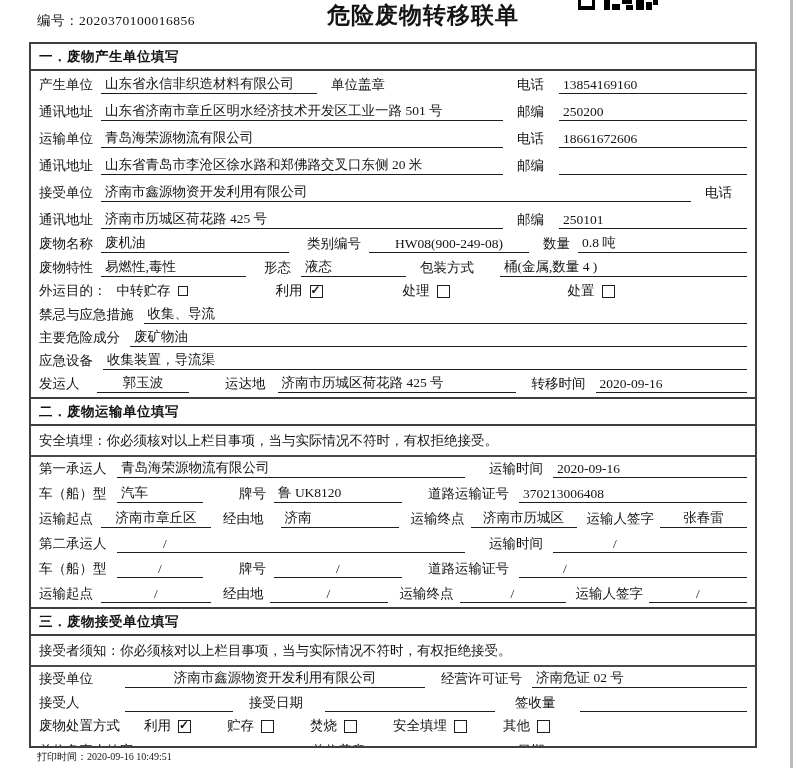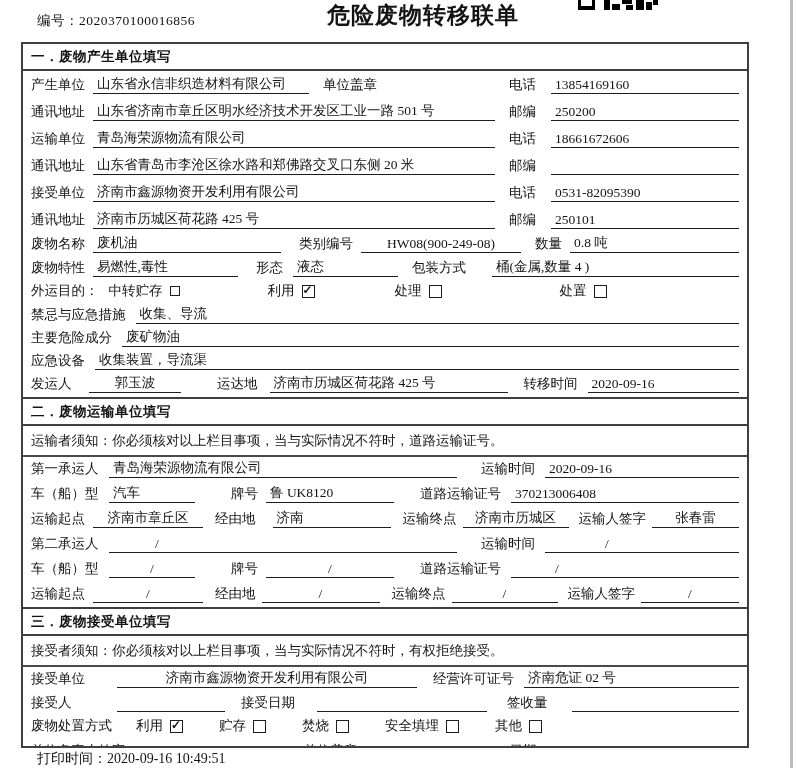--- a/index.html
+++ b/index.html
@@ -9,41 +9,41 @@
     font-size:13.5px;
   }
   .page{position:absolute;inset:0;}
   
   .doc-no{position:absolute;left:37px;top:12px;font-size:13.5px;letter-spacing:.5px;}
   .doc-title{position:absolute;left:90px;right:40px;top:0;text-align:center;
     font-size:23px;font-weight:bold;letter-spacing:1px;}
   .qr{position:absolute;left:578px;top:0;width:80px;height:10px;overflow:hidden;}
   .edge-line{position:absolute;left:790px;top:0;width:3px;height:768px;background:#bcbcbc;}
   
-  .box{position:absolute;left:21px;top:42px;width:728px;height:706px;box-sizing:border-box;
+  .box{position:absolute;left:29px;top:42px;width:728px;height:706px;box-sizing:border-box;
     border:2px solid #3f3f3f;padding:0 8px;overflow:hidden;background:#fff;}
   .sechdr{height:25px;display:flex;align-items:center;font-weight:bold;font-size:13.5px;
     border-bottom:2px solid #3f3f3f;margin:0 -8px;padding:0 8px;letter-spacing:.5px;}
   .sechdr.mid{border-top:2px solid #3f3f3f;}
   .notice{height:29px;display:flex;align-items:center;border-bottom:2px solid #4a4a4a;
     margin:0 -8px;padding:0 8px;}
   .row{display:flex;align-items:flex-end;padding-bottom:4px;box-sizing:border-box;white-space:nowrap;}
   .h27{height:27px}.h24{height:24px}.h23{height:23px}.h25{height:25px}
   .lbl{flex:none;}
   .uv{border-bottom:1px solid #1d1d1d;padding:0 4px;box-sizing:border-box;flex:none;
       overflow:hidden;min-height:15px;}
   .fx{flex:1 1 auto;}
   .ctr{text-align:center;}
   .cbitem{display:inline-flex;align-items:center;flex:none;}
   .checkbox{width:11px;height:11px;border:1.5px solid #1d1d1d;display:inline-block;
     margin-left:7px;position:relative;flex:none;background:#fff;}
   .checkbox.sm{width:8px;height:8px;border-width:1px;}
   .checkbox.checked::after{content:"\2713";position:absolute;left:0px;top:-3px;font-size:12px;
     font-weight:bold;color:#111;}
-  .footer-print{position:absolute;left:37px;top:750px;font-size:14px;font-family:Liberation Serif, serif;}
+  .footer-print{position:absolute;left:37px;top:750px;font-size:10px;font-family:Liberation Serif, serif;}
   svg{display:block;}
 </style>
 </head>
 <body>
 
 <div class="page">
 
   <div class="doc-no"><span>编号：</span><span>2020370100016856</span></div>
 
   <div class="doc-title">危险废物转移联单</div>
@@ -96,21 +96,20 @@
       <span class="lbl" style="width:62px">通讯地址</span>
       <span class="uv fx">山东省青岛市李沧区徐水路和郑佛路交叉口东侧 20 米</span>
       <span class="lbl" style="width:42px;margin-left:14px">邮编</span>
       <span class="uv" style="width:188px"></span>
     </div>
 
     <div class="row h27">
       <span class="lbl" style="width:62px">接受单位</span>
       <span class="uv fx">济南市鑫源物资开发利用有限公司</span>
       <span class="lbl" style="width:42px;margin-left:14px">电话</span>
-      <span class="uv" style="width:188px">0531-82095390</span>
     </div>
 
     <div class="row h27">
       <span class="lbl" style="width:62px">通讯地址</span>
       <span class="uv fx">济南市历城区荷花路 425 号</span>
       <span class="lbl" style="width:42px;margin-left:14px">邮编</span>
       <span class="uv" style="width:188px">250101</span>
     </div>
 
     <div class="row h24">
@@ -170,21 +169,21 @@
       <span class="lbl" style="width:58px">发运人</span>
       <span class="uv ctr" style="width:92px">郭玉波</span>
       <span class="lbl" style="margin-left:36px">运达地</span>
       <span class="uv" style="width:238px;margin-left:12px">济南市历城区荷花路 425 号</span>
       <span class="lbl" style="margin-left:16px">转移时间</span>
       <span class="uv fx" style="margin-left:10px">2020-09-16</span>
     </div>
 
     <div class="sechdr mid">二．废物运输单位填写</div>
 
-    <div class="notice">运输者须知：你必须核对以上栏目事项，当与实际情况不符时，道路运输证号。</div>
+    <div class="notice">安全填埋：你必须核对以上栏目事项，当与实际情况不符时，有权拒绝接受。</div>
 
     <div class="row h25">
       <span class="lbl" style="width:78px">第一承运人</span>
       <span class="uv" style="width:348px">青岛海荣源物流有限公司</span>
       <span class="lbl" style="margin-left:24px">运输时间</span>
       <span class="uv fx" style="margin-left:10px">2020-09-16</span>
     </div>
 
     <div class="row h25">
       <span class="lbl" style="width:78px">车（船）型</span>

